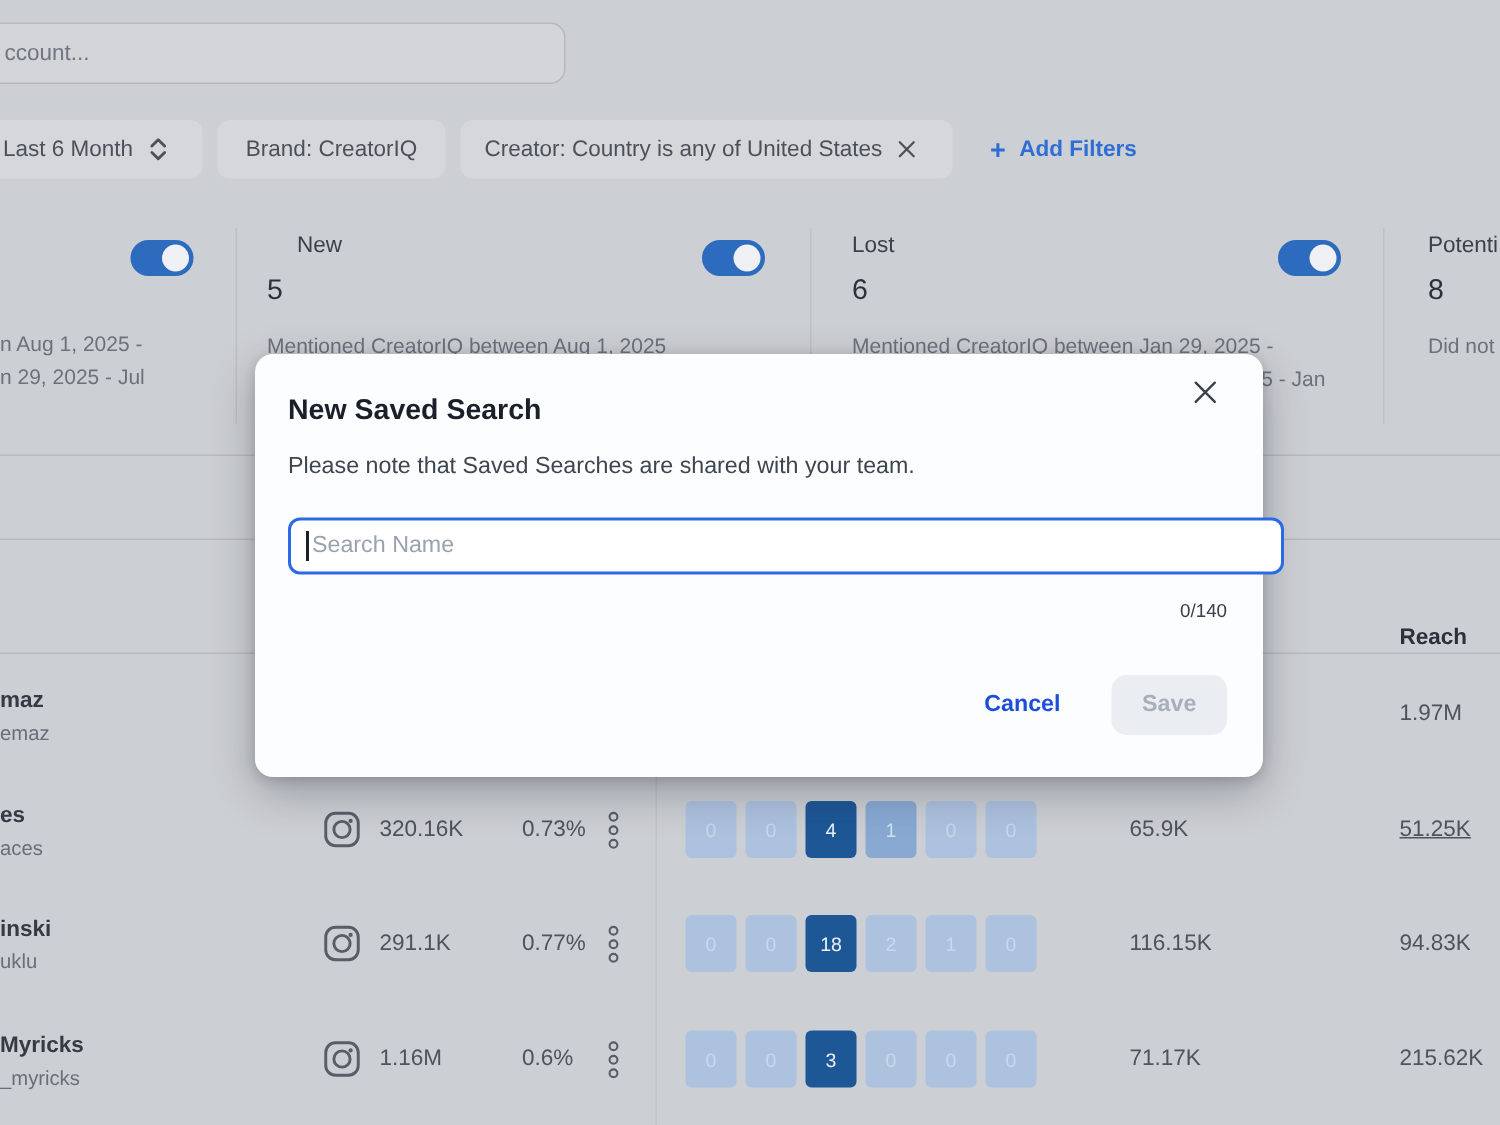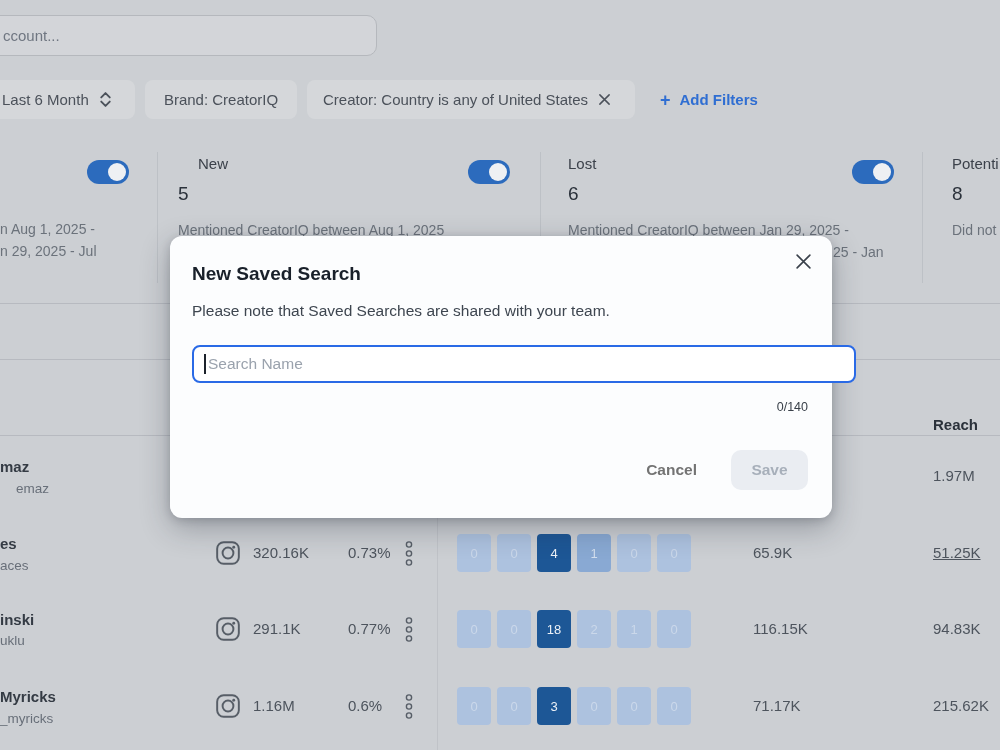--- a/index.html
+++ b/index.html
@@ -42,34 +42,34 @@
   .dots{position:absolute;left:404px;top:25px;width:10px;height:27px;cursor:pointer;}
   .heat{position:absolute;left:457px;top:19px;display:flex;gap:6px;}
   .hcell{width:34px;height:38px;border-radius:4px;display:flex;align-items:center;justify-content:center;
     font-size:13px;}
   .hcell.light{background:#adc2df;color:#cbd8ea;}
   .hcell.mid{background:#89a9d3;color:#d3dfee;}
   .hcell.dark{background:#1d5796;color:#ecf1f7;}
 
   
   .modal{position:absolute;left:170px;top:236px;width:662px;height:282px;background:#fcfdfe;
-    border-radius:12px;box-shadow:0 10px 30px rgba(25,32,45,.30),0 2px 8px rgba(25,32,45,.18);z-index:10;}
+    border-radius:12px;box-shadow:0 10px 30px rgba(25,32,45,.30),0 2px 8px rgba(25,32,45,.18);z-index:10;padding-left:10px;}
   .modal-title{position:absolute;left:22px;top:27px;font-size:19px;font-weight:bold;color:#19202a;}
   .modal-close{position:absolute;left:621px;top:13px;width:24px;height:24px;display:flex;
     align-items:center;justify-content:center;cursor:pointer;}
   .modal-note{position:absolute;left:22px;top:66px;font-size:15.5px;color:#3e4650;}
   .modal-input-wrap{position:absolute;left:22px;top:109px;width:664px;height:38px;}
   .modal-input{width:100%;height:100%;box-sizing:border-box;border:2px solid #2a6ae6;border-radius:8px;
     background:#ffffff;padding:0 14px;font-size:15.5px;color:#1c222b;font-family:inherit;outline:none;}
   .modal-input::placeholder{color:#9aa2ad;}
   .caret{position:absolute;left:12px;top:9px;width:1.5px;height:20px;background:#1c222b;}
   .modal-counter{position:absolute;right:24px;top:164px;font-size:12.5px;color:#3a414a;}
   .btn-row{position:absolute;right:24px;top:214px;height:40px;display:flex;align-items:center;gap:34px;}
   .btn-cancel{border:none;background:none;font-family:inherit;font-size:15.5px;font-weight:bold;
-    color:#737373;cursor:pointer;padding:0;}
+    color:#1d4ed8;cursor:pointer;padding:0;}
   .btn-save{border:none;width:77px;height:40px;border-radius:10px;background:#eaedf2;color:#a7afba;
     font-family:inherit;font-size:15.5px;font-weight:bold;cursor:default;}
 </style>
 </head>
 <body>
 
 <div id="app">
 
   <input class="top-search" type="text" placeholder="ccount..." style="">
 
@@ -129,21 +129,21 @@
   <div class="hline" style="top:303px;"></div>
   <div class="hline" style="top:359px;"></div>
   <div class="hline" style="top:435px;"></div>
   <div class="vline" style="left:437px;top:359px;height:391px;background:#c0c3c8;"></div>
 
   <div class="abs reach-header" style="left:933px;top:392px;">Reach</div>
 
   <div id="rows">
       <div class="trow" style="top: 438px;">
         <div class="abs tname" style="left: 0px; top: 20px;">maz</div>
-        <div class="abs thandle" style="left: 0px; top: 43px; padding-left: 16px;">emaz</div>
+        <div class="abs thandle" style="left: 0px; top: 43px;">emaz</div>
         <div class="abs tval" style="left: 933px; top: 29px;">1.97M</div>
       </div>
       <div class="trow" style="top: 515px;">
         <div class="abs tname" style="left: 0px; top: 20px;">es</div>
         <div class="abs thandle" style="left: 0px; top: 43px;">aces</div>
         <div class="igicon"><svg width="26" height="26" viewBox="0 0 24 24">
             <rect x="2" y="2" width="20" height="20" rx="6" fill="none" stroke="#575e67" stroke-width="1.8"></rect>
             <circle cx="12" cy="12" r="5" fill="none" stroke="#575e67" stroke-width="1.8"></circle>
             <circle cx="17.3" cy="6.7" r="1.3" fill="#575e67"></circle>
           </svg></div>

